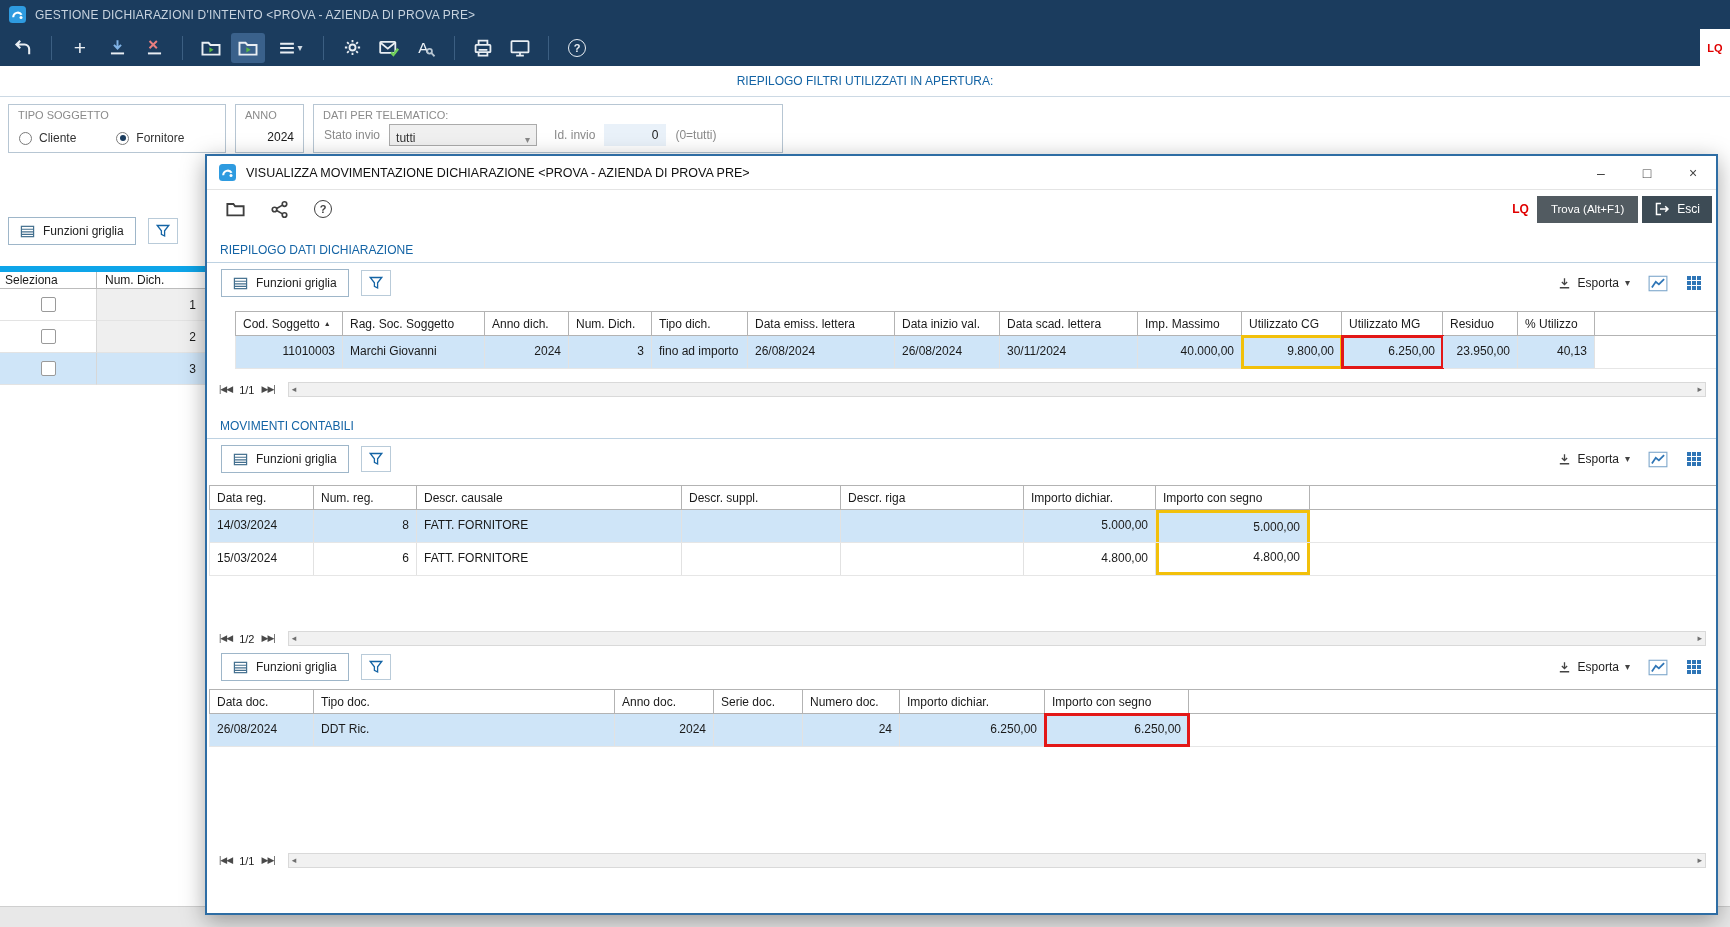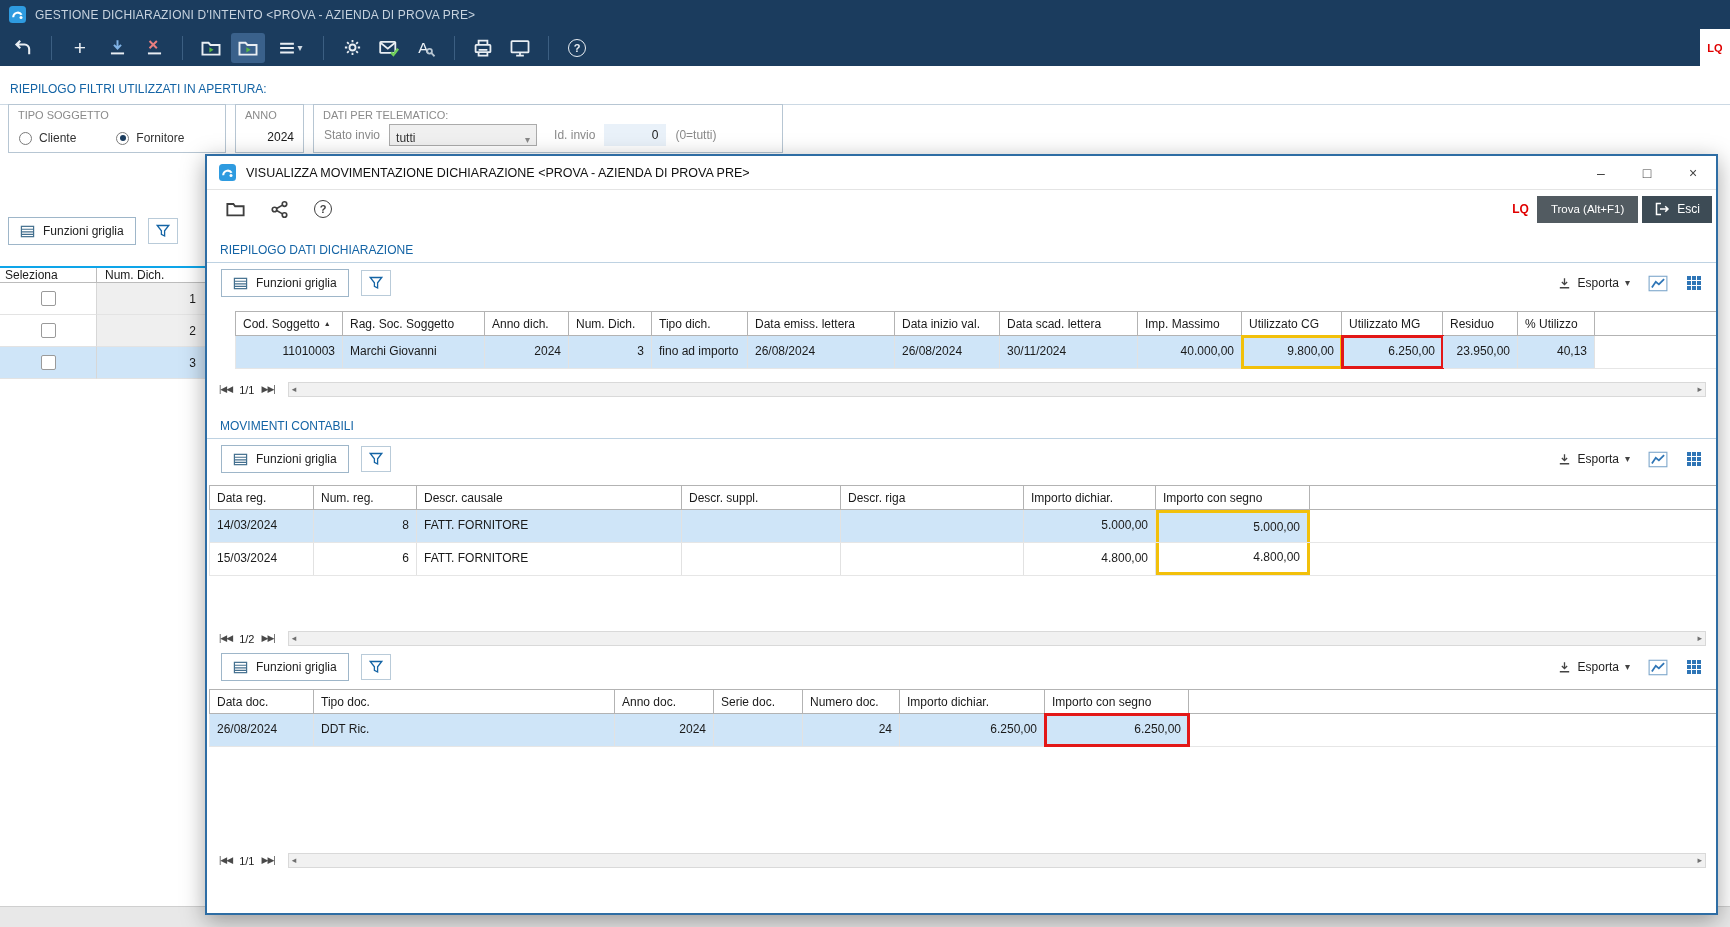--- a/index.html
+++ b/index.html
@@ -32,23 +32,23 @@
     display: flex; align-items: center; justify-content: center;
     font-size: 11px; font-weight: bold; color: #e9eef3;
   }
   .lq-white {
     margin-left: auto; height: 37px; width: 30px; background: #fff;
     color: #e00000; font-weight: bold; font-size: 11px;
     display: flex; align-items: center; justify-content: center;
   }
 
   .filters-hdr {
-    position: absolute; top: 78px; left: 0; width: 100%;
+    position: absolute; top: 70px; left: 0; width: 100%;
     padding: 4px 10px 8px; border-bottom: 1px solid #ccd9e4;
-    color: #1464a5; font-size: 12px;
+    color: #1464a5; font-size: 12px; text-align: center;
   }
 
   .fieldset { position: absolute; top: 104px; height: 49px; border: 1px solid #b7c6d3; background: #fff; }
   .fs-label { position: absolute; top: 4px; left: 9px; color: #8a8a8a; font-size: 11px; white-space: nowrap; }
   .fs-tipo { left: 8px;  width: 218px; }
   .fs-anno { left: 235px; width: 69px; }
   .fs-tele { left: 313px; width: 470px; padding-left: 21px; }
   .radio-row { position: absolute; left: 10px; bottom: 7px; display: flex; gap: 40px; align-items: center; }
   .radio-item { display: flex; align-items: center; gap: 7px; color: #333; }
   .radio { width: 13px; height: 13px; border-radius: 50%; border: 1px solid #7b7b7b; background: #fff; position: relative; }
@@ -67,21 +67,21 @@
   }
 
   .fg-row-bg { position: absolute; left: 8px; top: 217px; display: flex; gap: 12px; align-items: center; }
   .fg-btn {
     display: flex; align-items: center; gap: 8px; border: 1px solid #9eb6c9;
     background: #fff; height: 28px; padding: 0 11px; color: #222; white-space: nowrap;
   }
   .sq-btn { width: 30px; height: 26px; border: 1px solid #b9cbd9; background: #fff; display: flex; align-items: center; justify-content: center; }
 
   .bgrid { position: absolute; left: 0; top: 266px; width: 206px; background: #fff; }
-  .bgrid .hrow { display: flex; height: 17px; border-top: 2px solid #0ea5e9; border-bottom: 1px solid #bcbcbc; align-items: stretch; justify-content: flex-end; }
+  .bgrid .hrow { display: flex; height: 23px; border-top: 6px solid #0ea5e9; border-bottom: 1px solid #bcbcbc; align-items: stretch; justify-content: flex-end; }
   .bgrid .hc1 { width: 97px; padding-left: 5px; border-right: 1px solid #bcbcbc; display: flex; align-items: center; }
   .bgrid .hc2 { flex: 1; padding-left: 8px; display: flex; align-items: center; }
   .bgrid .drow { display: flex; height: 32px; }
   .dc1 { width: 97px; display: flex; align-items: center; justify-content: center; border-right: 1px solid #d7d7d7; border-bottom: 1px solid #e3e3e3; background: #fff; }
   .dc2 { flex: 1; display: flex; align-items: center; justify-content: flex-end; padding-right: 10px; background: #efefef; border-bottom: 1px solid #e3e3e3; }
   .drow.sel .dc1, .drow.sel .dc2 { background: #cfe5f8; }
   .cbx { width: 15px; height: 15px; border: 1px solid #9a9a9a; border-radius: 2px; background: #fff; flex: 0 0 auto; }
 
   .statusbar { position: absolute; left: 0; bottom: 0; width: 100%; height: 21px; background: #e8e8e8; border-top: 1px solid #cfcfcf; }
 

